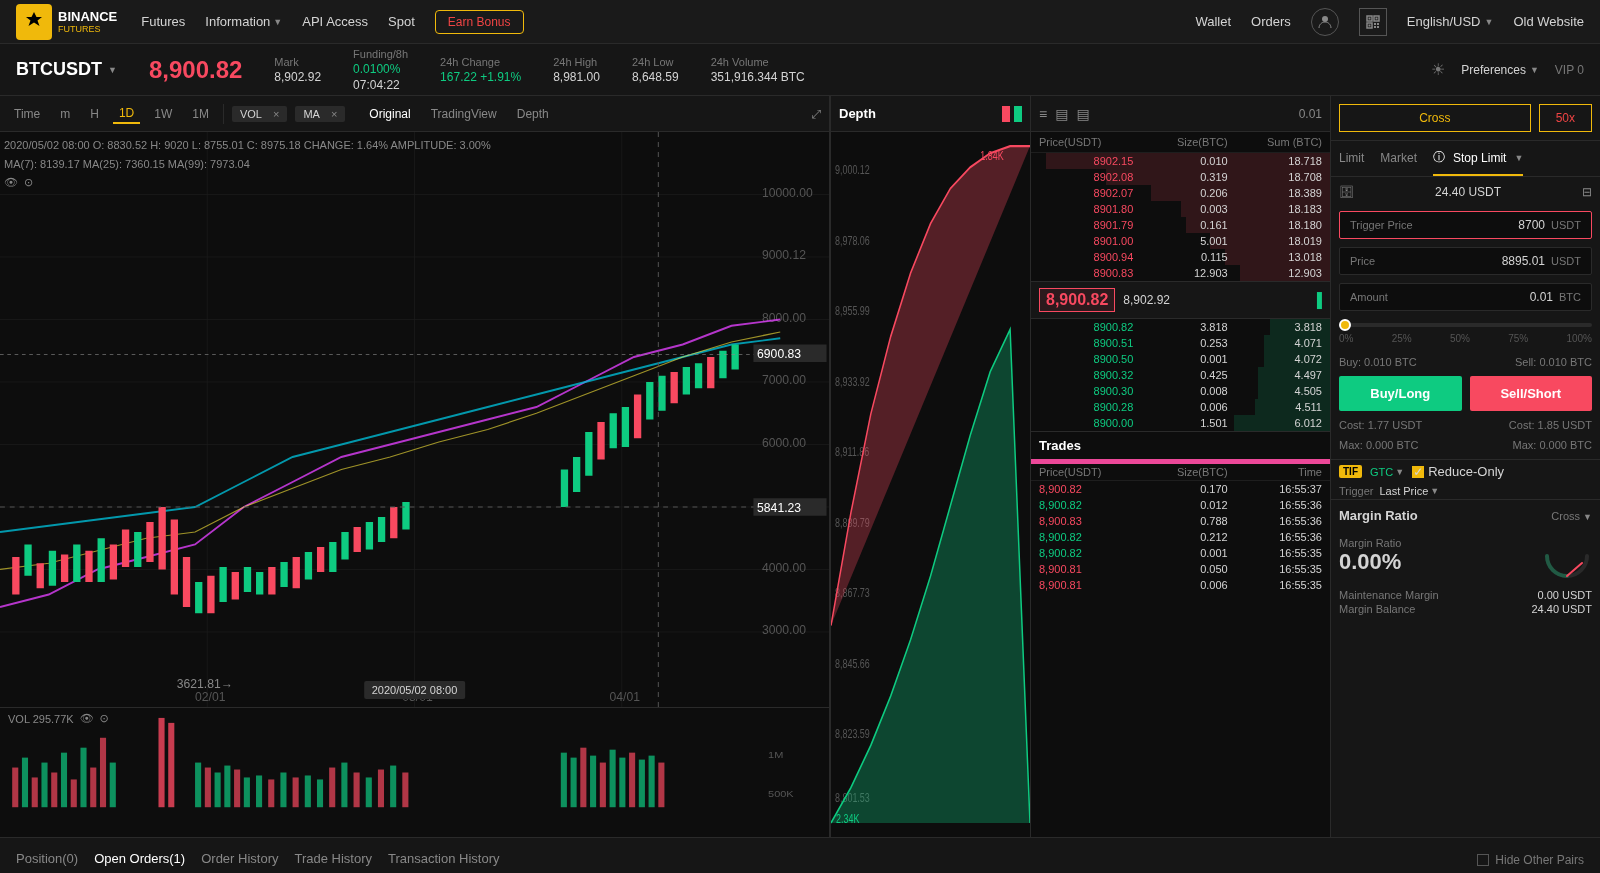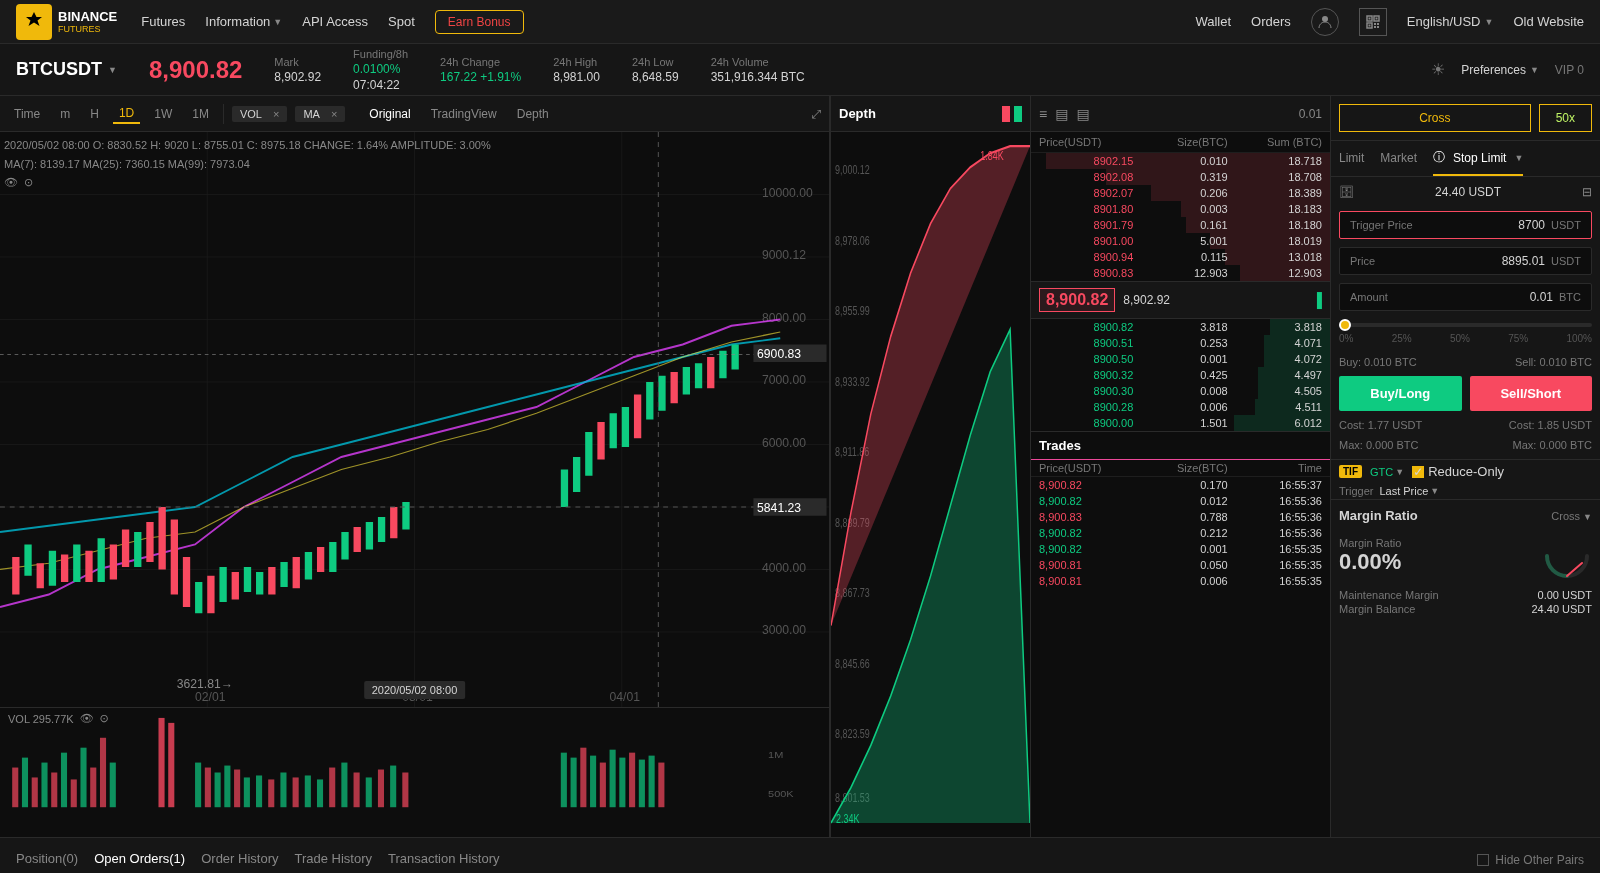--- a/index.html
+++ b/index.html
@@ -63,33 +63,33 @@
     .ob-bg-bar { position: absolute; right: 0; top: 0; bottom: 0; opacity: 0.15; }
     .ob-bg-bar.red { background: #f84960; }
     .ob-bg-bar.green { background: #0ecb81; }
     .ob-mid { display: flex; align-items: center; padding: 6px 8px; background: #161616; border-top: 1px solid #2a2a2a; border-bottom: 1px solid #2a2a2a; gap: 8px; }
     .ob-mid-price { font-size: 16px; font-weight: bold; color: #f84960; background: rgba(248,73,96,0.1); padding: 2px 6px; border: 1px solid #f84960; }
     .ob-mid-mark { font-size: 12px; color: #d4d4d4; }
     .ob-mid-bars { margin-left: auto; color: #0ecb81; font-size: 14px; }
 
     
     .trades-section { background: #0d0d0d; border-top: 1px solid #2a2a2a; }
-    .trades-title { padding: 6px 8px; color: #fff; font-weight: bold; font-size: 13px; border-bottom: 1px solid #ec4899; }
+    .trades-title { padding: 6px 8px; color: #fff; font-weight: bold; font-size: 13px; border-bottom: 5px solid #ec4899; }
     .trades-headers { display: flex; padding: 2px 8px; color: #777; font-size: 11px; }
     .trade-row { display: flex; padding: 2px 8px; cursor: pointer; }
     .trade-cell { flex: 1; font-size: 11px; text-align: right; }
     .trade-cell:first-child { text-align: left; }
     .trade-cell.red { color: #f84960; }
     .trade-cell.green { color: #0ecb81; }
 
     
     .order-panel { width: 270px; background: #161616; border-left: 1px solid #2a2a2a; display: flex; flex-direction: column; overflow-y: auto; }
     .order-top { padding: 8px; display: flex; gap: 8px; border-bottom: 1px solid #2a2a2a; }
     .order-mode-btn { flex: 1; padding: 6px; text-align: center; border: 1px solid #f0b90b; color: #f0b90b; cursor: pointer; font-size: 12px; background: transparent; }
-    .order-lev-btn { padding: 6px 16px; border: 1px solid #f0b90b; color: #bef264; cursor: pointer; font-size: 12px; background: transparent; }
+    .order-lev-btn { padding: 6px 16px; border: 1px solid #f0b90b; color: #ef4444; cursor: pointer; font-size: 12px; background: transparent; }
     .order-type-tabs { display: flex; padding: 0 8px; gap: 16px; border-bottom: 1px solid #2a2a2a; height: 36px; align-items: center; }
     .order-type-tab { color: #888; cursor: pointer; font-size: 12px; height: 100%; display: flex; align-items: center; border-bottom: 2px solid transparent; }
     .order-type-tab.active { color: #fff; border-bottom: 2px solid #f0b90b; }
     .stop-limit-tab { display: flex; align-items: center; gap: 4px; }
     .order-form { padding: 8px; display: flex; flex-direction: column; gap: 8px; }
     .usdt-balance { display: flex; justify-content: space-between; align-items: center; color: #888; font-size: 12px; margin-bottom: 4px; }
     .usdt-amount { color: #d4d4d4; }
     .calc-icon { color: #888; cursor: pointer; }
     .form-field { border: 1px solid #2a2a2a; background: #0d0d0d; display: flex; align-items: center; padding: 6px 10px; border-radius: 2px; }
     .form-field.highlighted { border-color: #f84960; }

